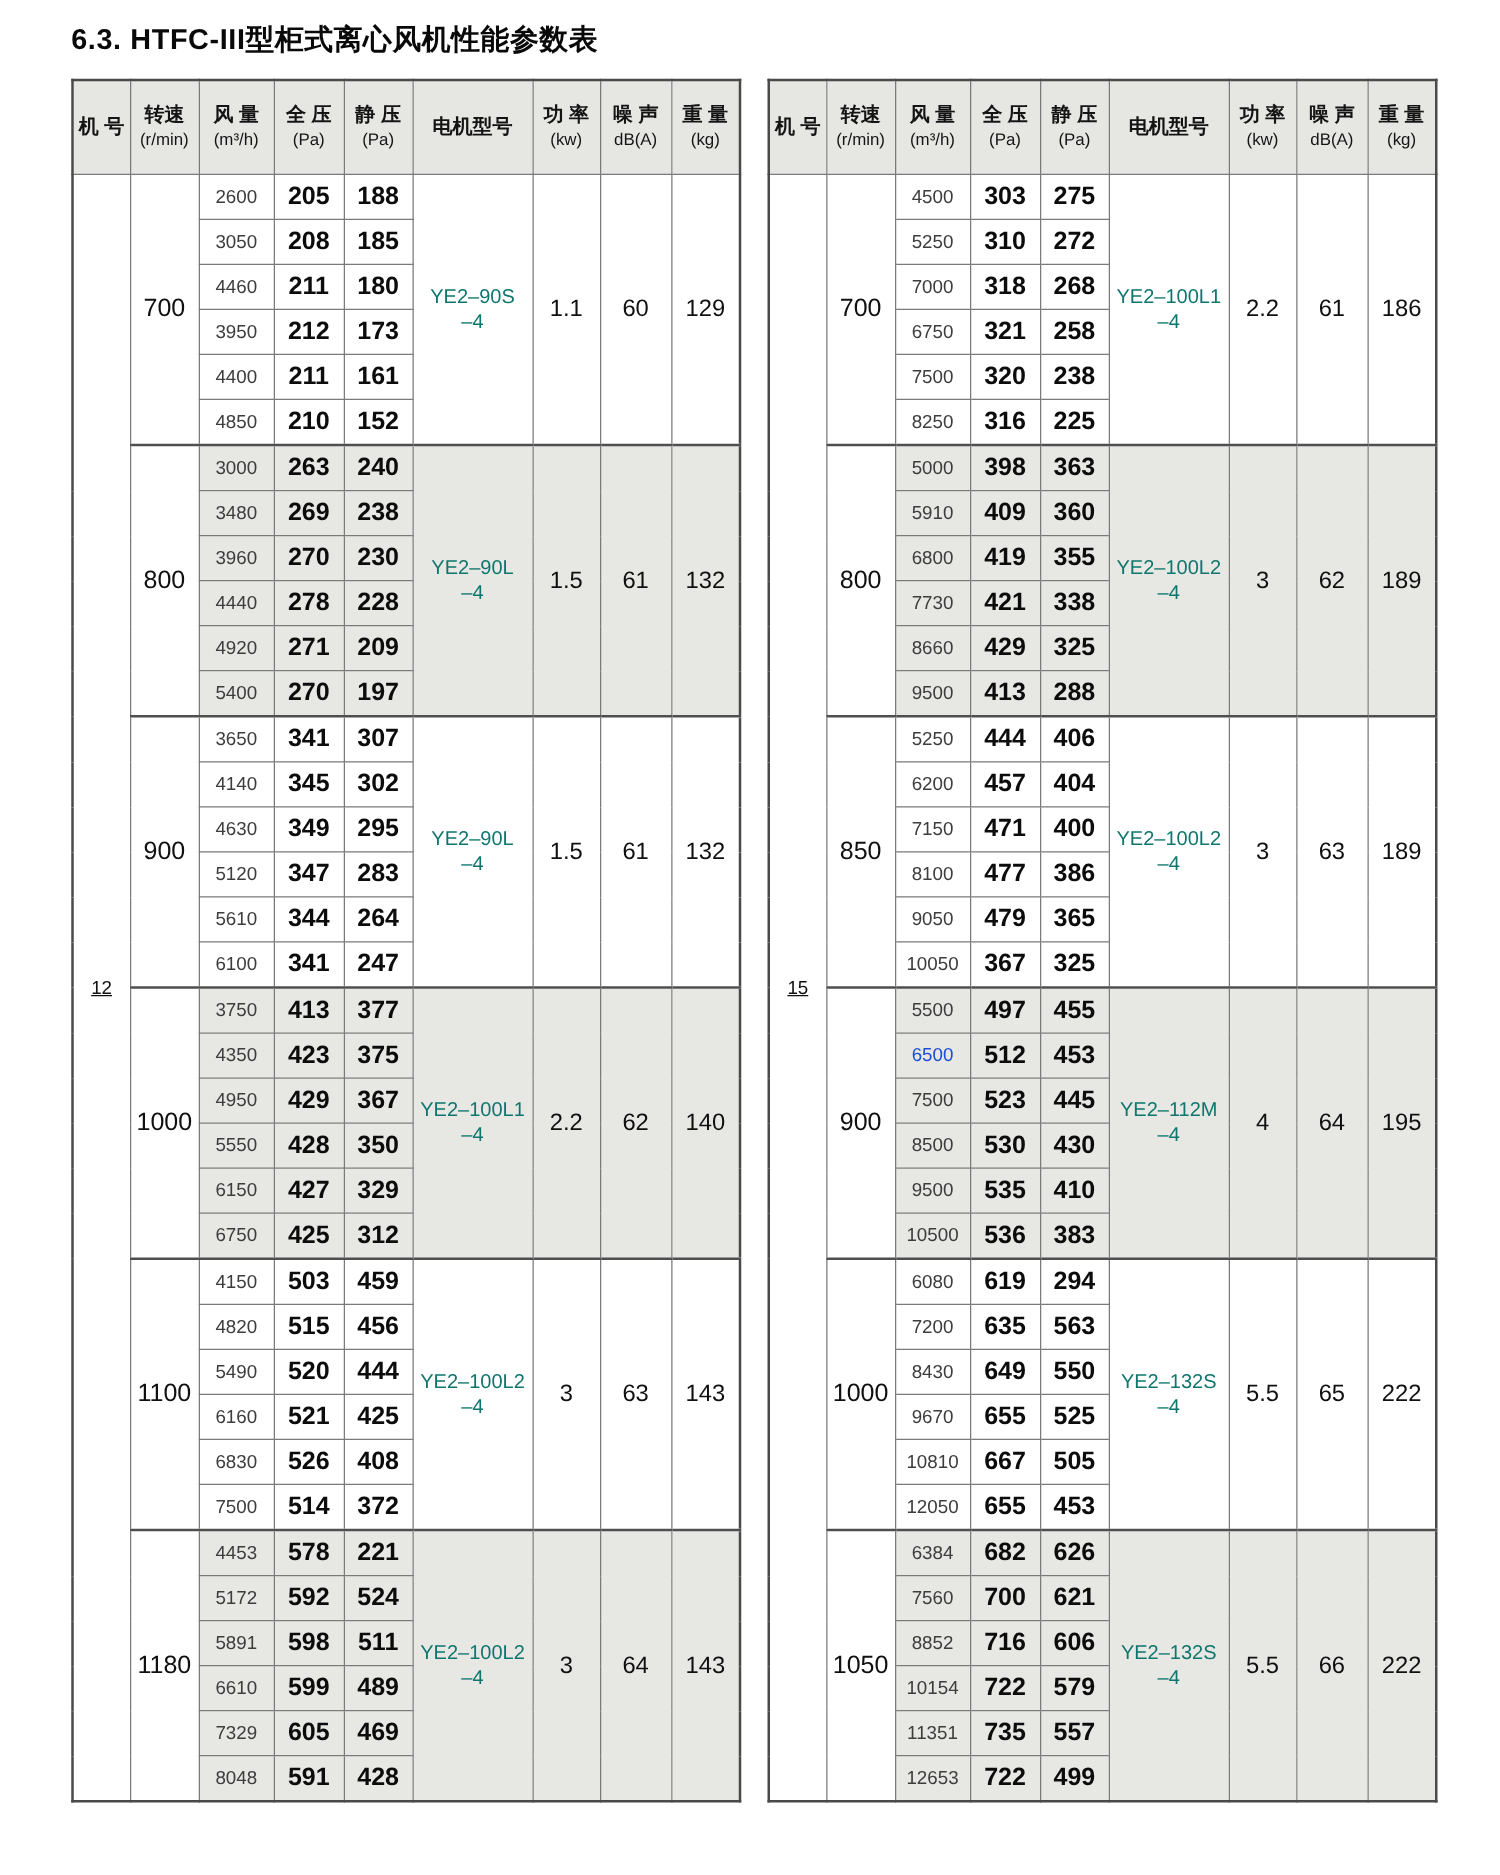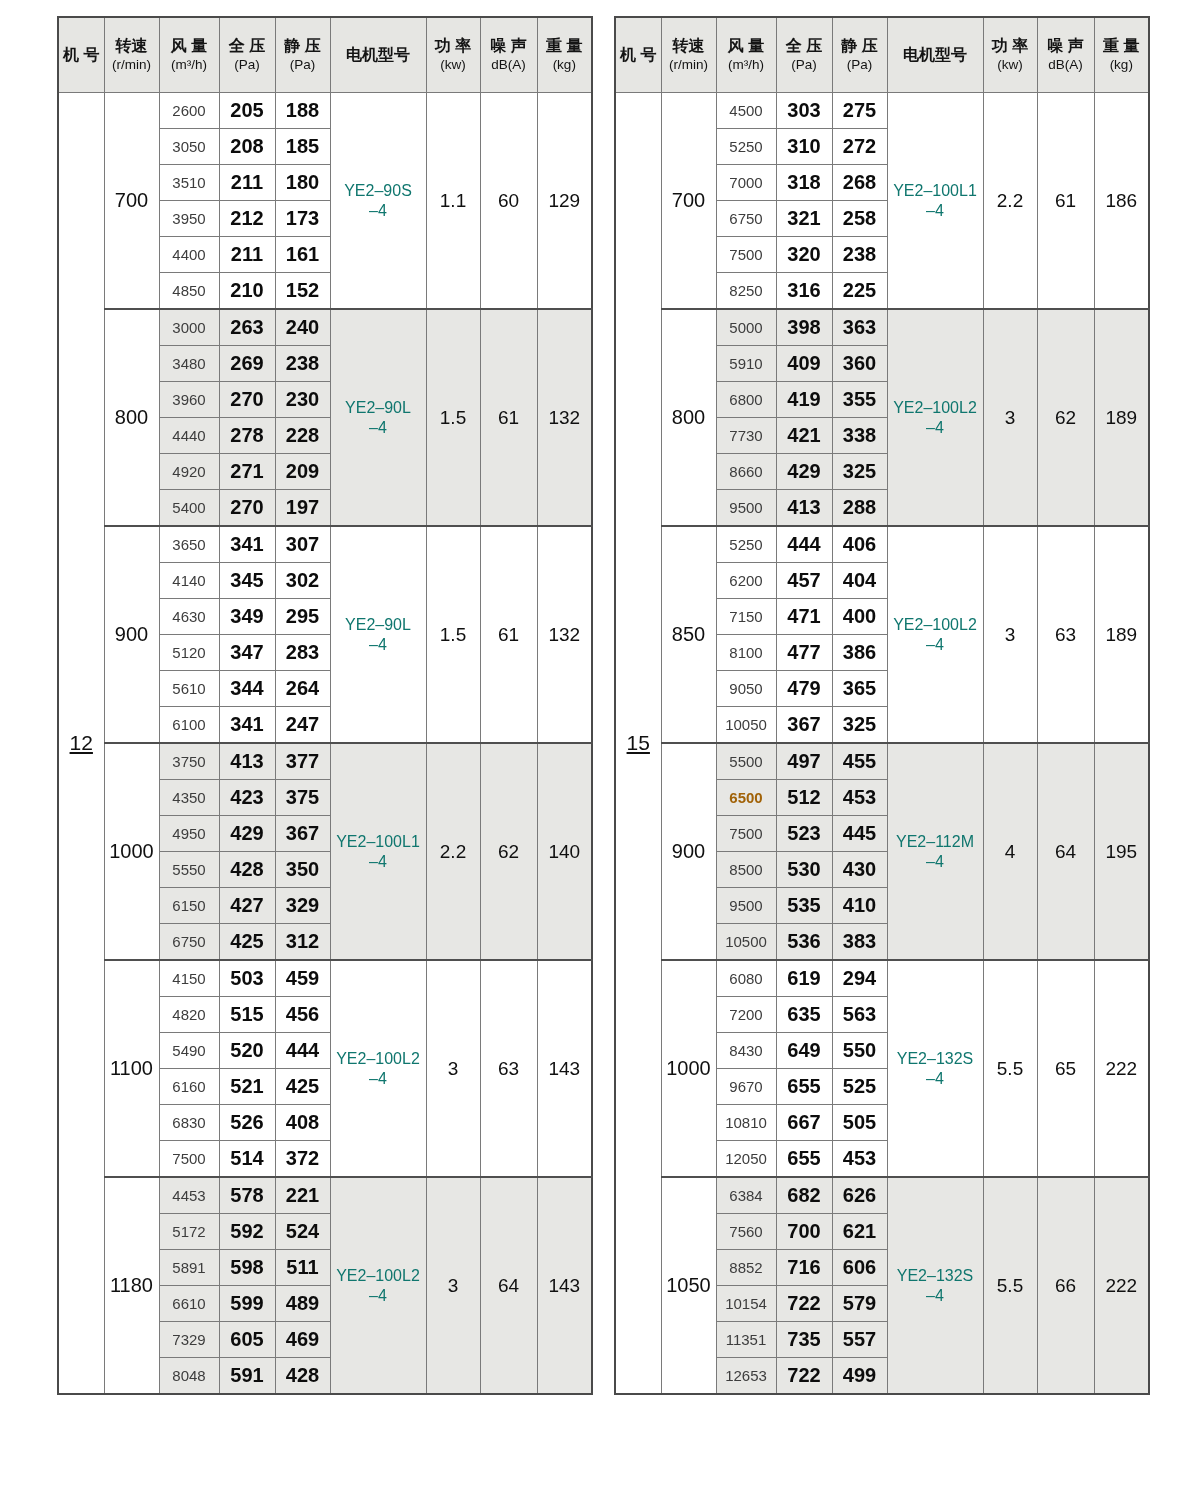--- a/index.html
+++ b/index.html
@@ -22,33 +22,34 @@
     border:1px solid #7a7a7a;padding:0;margin:0;
     text-align:center;vertical-align:middle;overflow:hidden;
   }
   thead th{
     background:#e6e6e3;height:74px;font-weight:bold;color:#141414;
   }
   .h1{font-size:16px;line-height:1.25;white-space:nowrap;}
   .h2{font-size:13.5px;line-height:1.3;font-weight:normal;white-space:nowrap;}
   td{height:35px;background:#ffffff;}
   td.sh{background:#e7e7e4;}
-  td.machine{font-size:21px;text-decoration:underline;}
+  td.machine{font-size:15px;text-decoration:underline;}
   td.speed{font-size:20px;}
   td.flow{font-size:15px;color:#3d3d3d;}
-  td.flow.b{font-weight:bold;color:#a16207;margin-top:12px;}
+  td.flow.b{font-weight:normal;color:#1d4ed8;margin-top:12px;}
   td.tp, td.sp{font-size:20px;font-weight:bold;color:#0c0c0c;}
   td.motor{font-size:16px;line-height:1.25;color:#0f766e;}
   td.power, td.noise, td.weight{font-size:19px;}
   tr.group-start > td{border-top:2px solid #4f4f4f;}
 </style>
 </head>
 <body>
 
 <div class="page">
+  <h1 class="title">6.3. HTFC-III型柜式离心风机性能参数表</h1>
   <div class="tables-row">
       <table class="perf">
         <colgroup>
           <col style="width: 46px;">
           <col style="width: 55px;">
           <col style="width: 60px;">
           <col style="width: 56px;">
           <col style="width: 55px;">
           <col style="width: 96px;">
           <col style="width: 54px;">
@@ -107,21 +108,21 @@
             <td class="power" rowspan="6">1.1</td>
             <td class="noise" rowspan="6">60</td>
             <td class="weight" rowspan="6">129</td>
           </tr>
           <tr>
             <td class="flow">3050</td>
             <td class="tp">208</td>
             <td class="sp">185</td>
           </tr>
           <tr>
-            <td class="flow">3510</td>
+            <td class="flow">4460</td>
             <td class="tp">211</td>
             <td class="sp">180</td>
           </tr>
           <tr>
             <td class="flow">3950</td>
             <td class="tp">212</td>
             <td class="sp">173</td>
           </tr>
           <tr>
             <td class="flow">4400</td>

